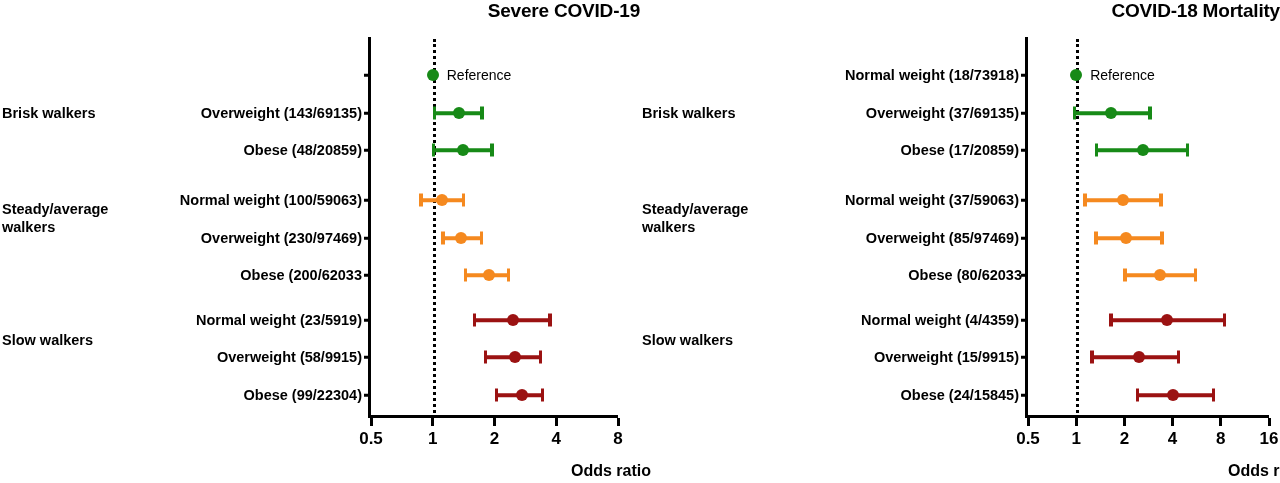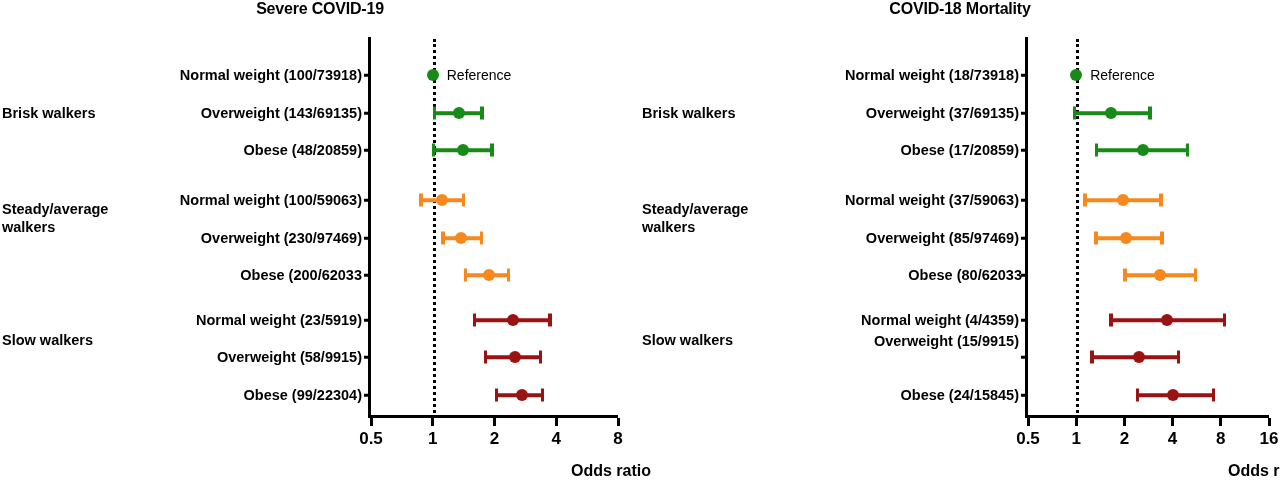--- a/index.html
+++ b/index.html
@@ -1,22 +1,22 @@
 <!DOCTYPE html>
 <html><head>
 <meta charset="utf-8">
 <style>
   html,body{margin:0;padding:0;background:#ffffff;}
   body{width:1280px;height:483px;position:relative;overflow:hidden;
        font-family:"Liberation Sans",sans-serif;color:#000;}
   .panel{position:absolute;top:0;height:483px;width:640px;}
   .panel-left{left:0;}
   .panel-right{left:640px;}
-  .chart-title{position:absolute;top:0;width:100%;text-align:center;
-       font-size:16px;font-weight:bold;letter-spacing:-0.2px;}
+  .chart-title{position:absolute;top:0;width:100%;text-align:right;
+       font-size:19px;font-weight:bold;letter-spacing:-0.2px;}
   .axis-v{position:absolute;background:#000;width:3px;}
   .axis-h{position:absolute;background:#000;height:3px;}
   .tick{position:absolute;background:#000;width:3px;height:8px;top:100%;}
   .ticklabel{position:absolute;font-size:17px;font-weight:bold;
        transform:translateX(-50%);white-space:nowrap;}
   .axis-title{position:absolute;font-size:16px;font-weight:bold;
        text-align:center;width:100%;}
   .refline{position:absolute;width:0;border-left:3px dotted #000;}
   .rowlabel{position:absolute;font-size:14.5px;font-weight:bold;
        text-align:right;white-space:nowrap;transform:translateY(-50%);}
@@ -44,21 +44,20 @@
     <div class="ticklabel" style="left: 432.75px; top: 429px;">1</div>
     <div class="tick" style="left: 493px; top: 418px; position: absolute;"></div>
     <div class="ticklabel" style="left: 494.5px; top: 429px;">2</div>
     <div class="tick" style="left: 554.75px; top: 418px; position: absolute;"></div>
     <div class="ticklabel" style="left: 556.25px; top: 429px;">4</div>
     <div class="tick" style="left: 616.5px; top: 418px; position: absolute;"></div>
     <div class="ticklabel" style="left: 618px; top: 429px;">8</div>
     <div class="axis-title" style="top: 462px; left: 0px; text-align: center; padding-left: 291px;">Odds ratio</div>
     <div class="refline" style="left: 432.75px; top: 39px; height: 374px;"></div>
     <div class="grouplabel" style="left: 2px; top: 113px;">Brisk walkers</div>
-    <div class="rowlabel" style="right: 278px; top: 75px;">Normal weight (100/73918)</div>
     <div class="rowtick" style="left: 364px; top: 75px;"></div>
     <div class="reflabel" style="left: 446.75px; top: 75px;">Reference</div>
     <div class="dot" style="left: 432.75px; top: 75px; background: rgb(23, 138, 23);"></div>
     <div class="rowlabel" style="right: 278px; top: 113px;">Overweight (143/69135)</div>
     <div class="rowtick" style="left: 364px; top: 113px;"></div>
     <div class="ci" style="left: 432.75px; width: 50.8665px; top: 113px; background: rgb(23, 138, 23);"></div>
     <div class="cap" style="left: 432.75px; top: 113px; background: rgb(23, 138, 23);"></div>
     <div class="cap" style="left: 480.117px; top: 113px; background: rgb(23, 138, 23);"></div>
     <div class="dot" style="left: 458.823px; top: 113px; background: rgb(23, 138, 23);"></div>
     <div class="rowlabel" style="right: 278px; top: 150px;">Obese (48/20859)</div>
@@ -162,21 +161,21 @@
     <div class="cap" style="left: 483.349px; top: 275px; background: rgb(245, 137, 31);"></div>
     <div class="cap" style="left: 553.728px; top: 275px; background: rgb(245, 137, 31);"></div>
     <div class="dot" style="left: 520.269px; top: 275px; background: rgb(245, 137, 31);"></div>
     <div class="grouplabel" style="left: 2px; top: 340px;">Slow walkers</div>
     <div class="rowlabel" style="right: 261px; top: 320px;">Normal weight (4/4359)</div>
     <div class="rowtick" style="left: 381px; top: 320px;"></div>
     <div class="ci" style="left: 469.316px; width: 116.755px; top: 320px; background: rgb(155, 18, 18);"></div>
     <div class="cap" style="left: 469.316px; top: 320px; background: rgb(155, 18, 18);"></div>
     <div class="cap" style="left: 582.571px; top: 320px; background: rgb(155, 18, 18);"></div>
     <div class="dot" style="left: 527.366px; top: 320px; background: rgb(155, 18, 18);"></div>
-    <div class="rowlabel" style="right: 261px; top: 341px; margin-left: 40px;">Overweight (15/9915)</div>
+    <div class="rowlabel" style="right: 261px; top: 357px; margin-left: 40px;">Overweight (15/9915)</div>
     <div class="rowtick" style="left: 381px; top: 357px;"></div>
     <div class="ci" style="left: 450.028px; width: 90.453px; top: 357px; background: rgb(155, 18, 18);"></div>
     <div class="cap" style="left: 450.028px; top: 357px; background: rgb(155, 18, 18);"></div>
     <div class="cap" style="left: 536.981px; top: 357px; background: rgb(155, 18, 18);"></div>
     <div class="dot" style="left: 499.358px; top: 357px; background: rgb(155, 18, 18);"></div>
     <div class="rowlabel" style="right: 261px; top: 395px;">Obese (24/15845)</div>
     <div class="rowtick" style="left: 381px; top: 395px;"></div>
     <div class="ci" style="left: 495.614px; width: 79.3876px; top: 395px; background: rgb(155, 18, 18);"></div>
     <div class="cap" style="left: 495.614px; top: 395px; background: rgb(155, 18, 18);"></div>
     <div class="cap" style="left: 571.502px; top: 395px; background: rgb(155, 18, 18);"></div>

